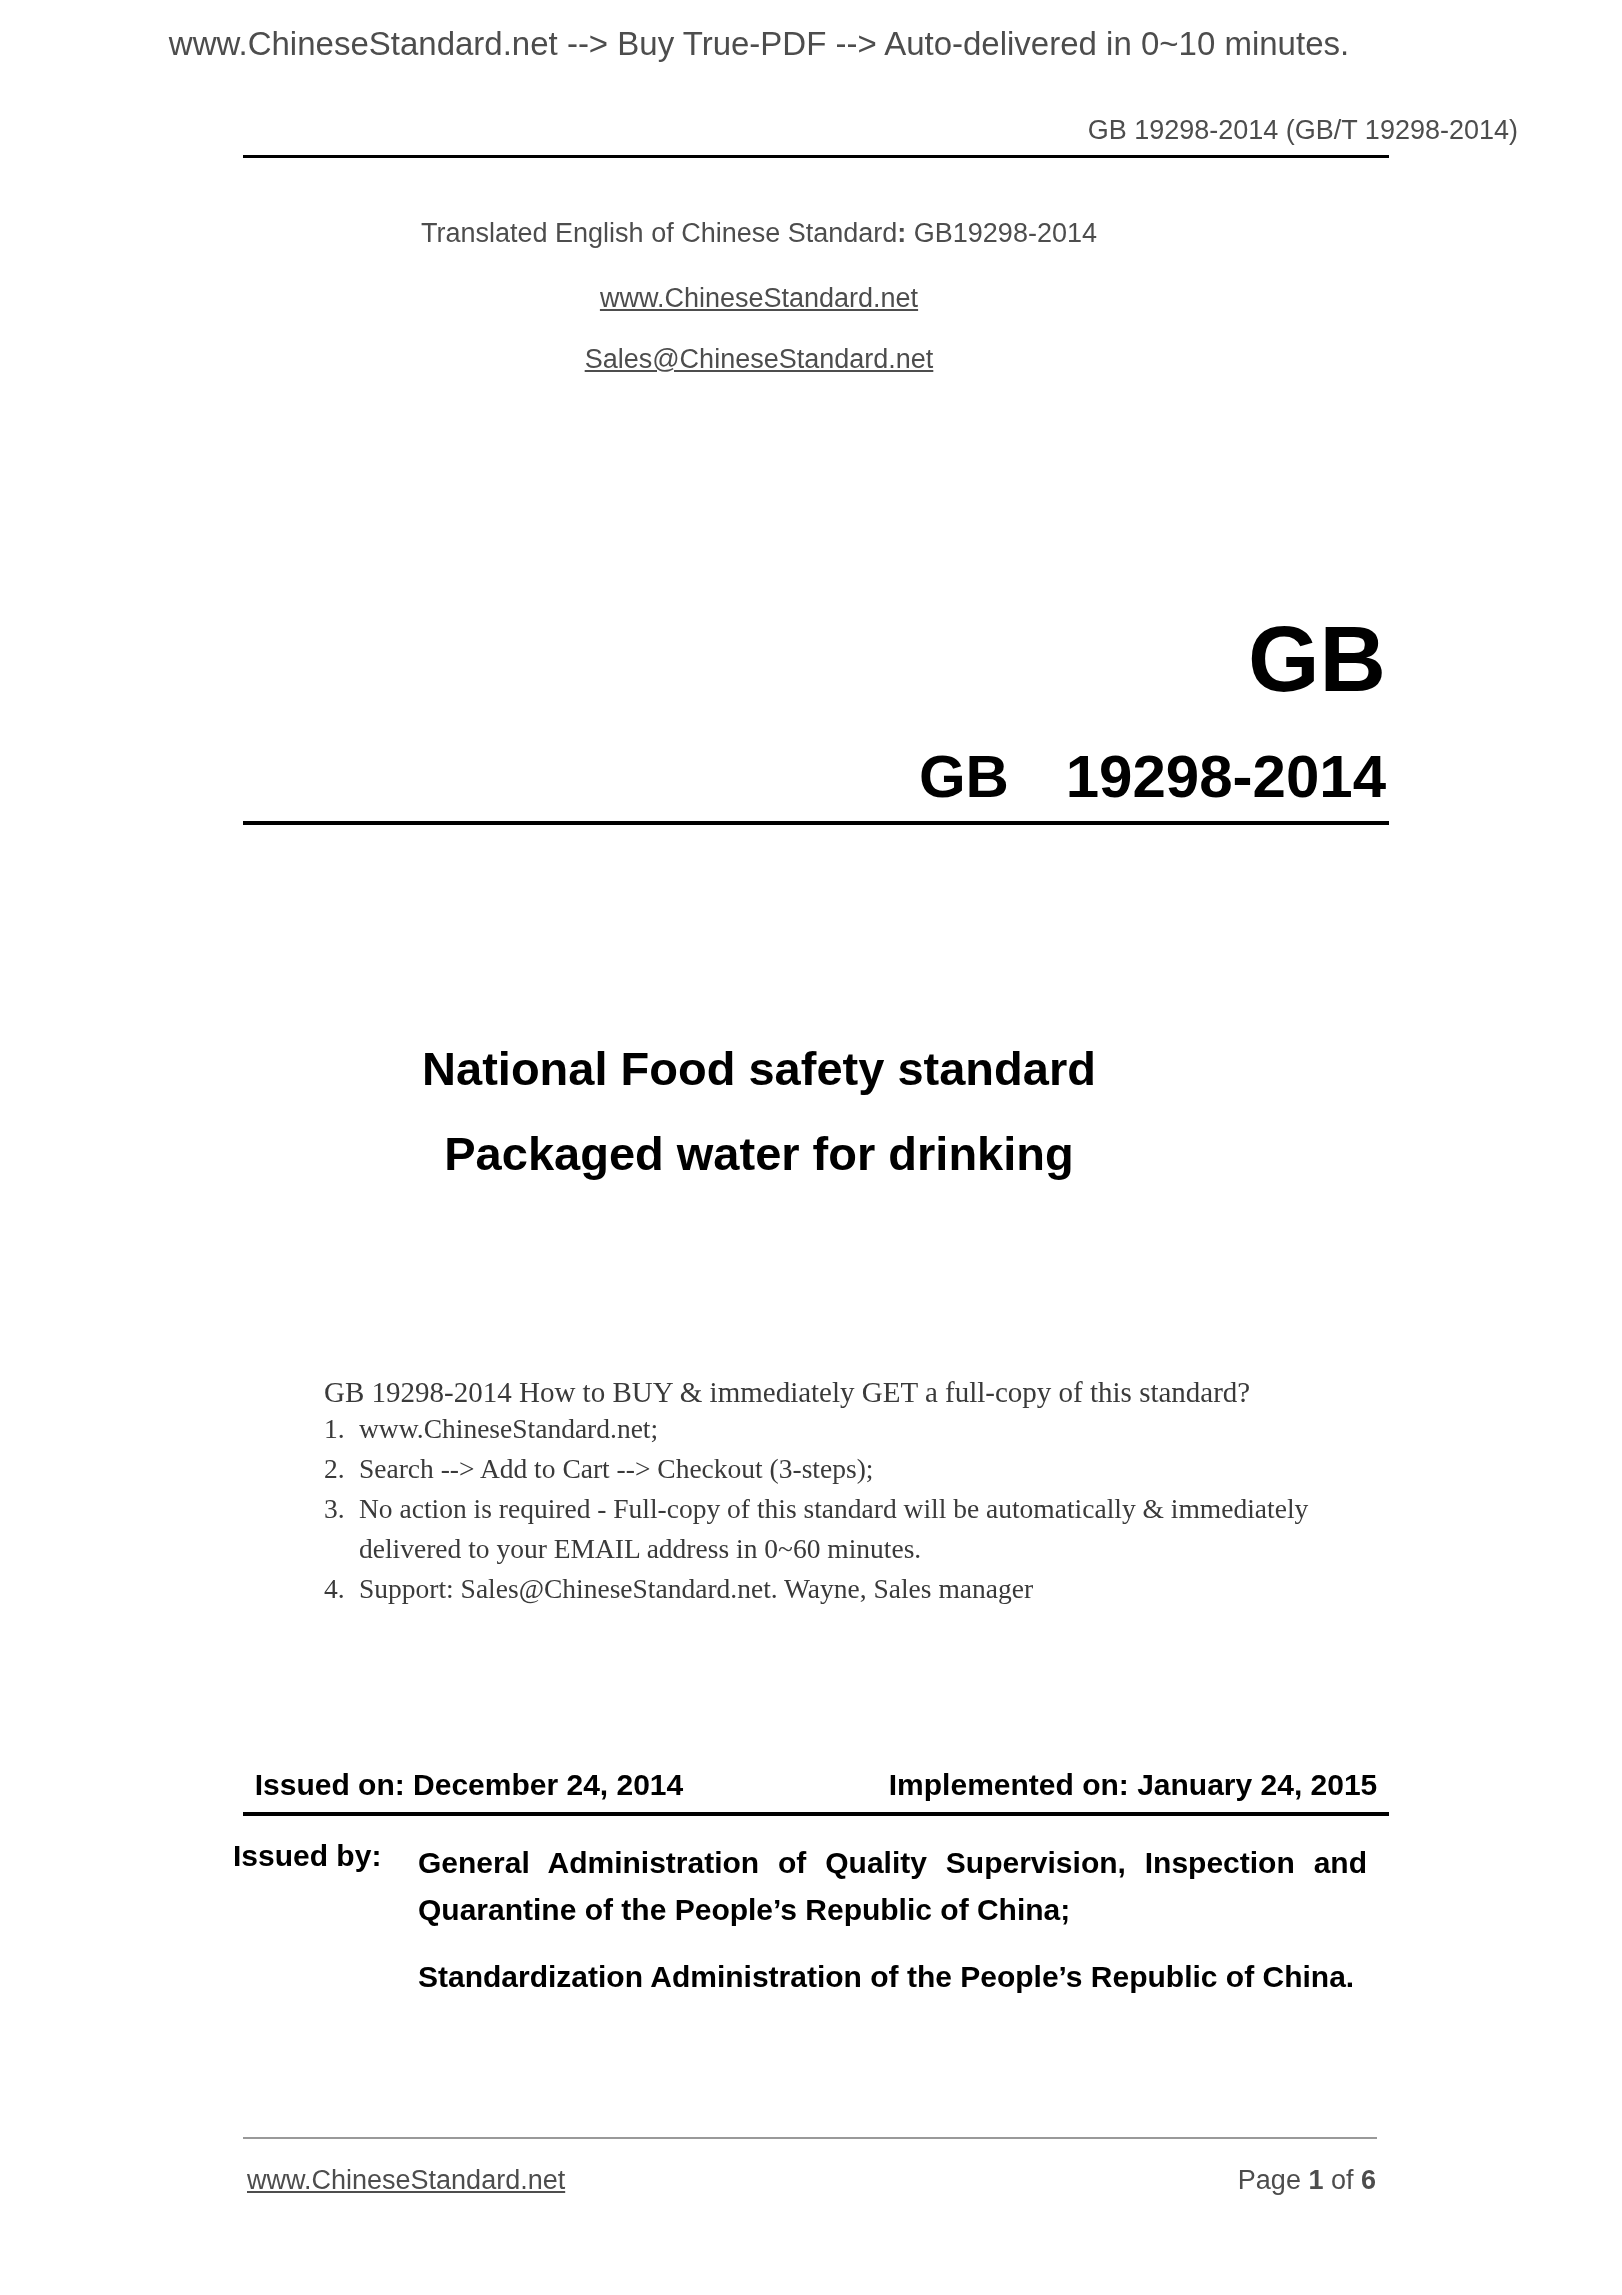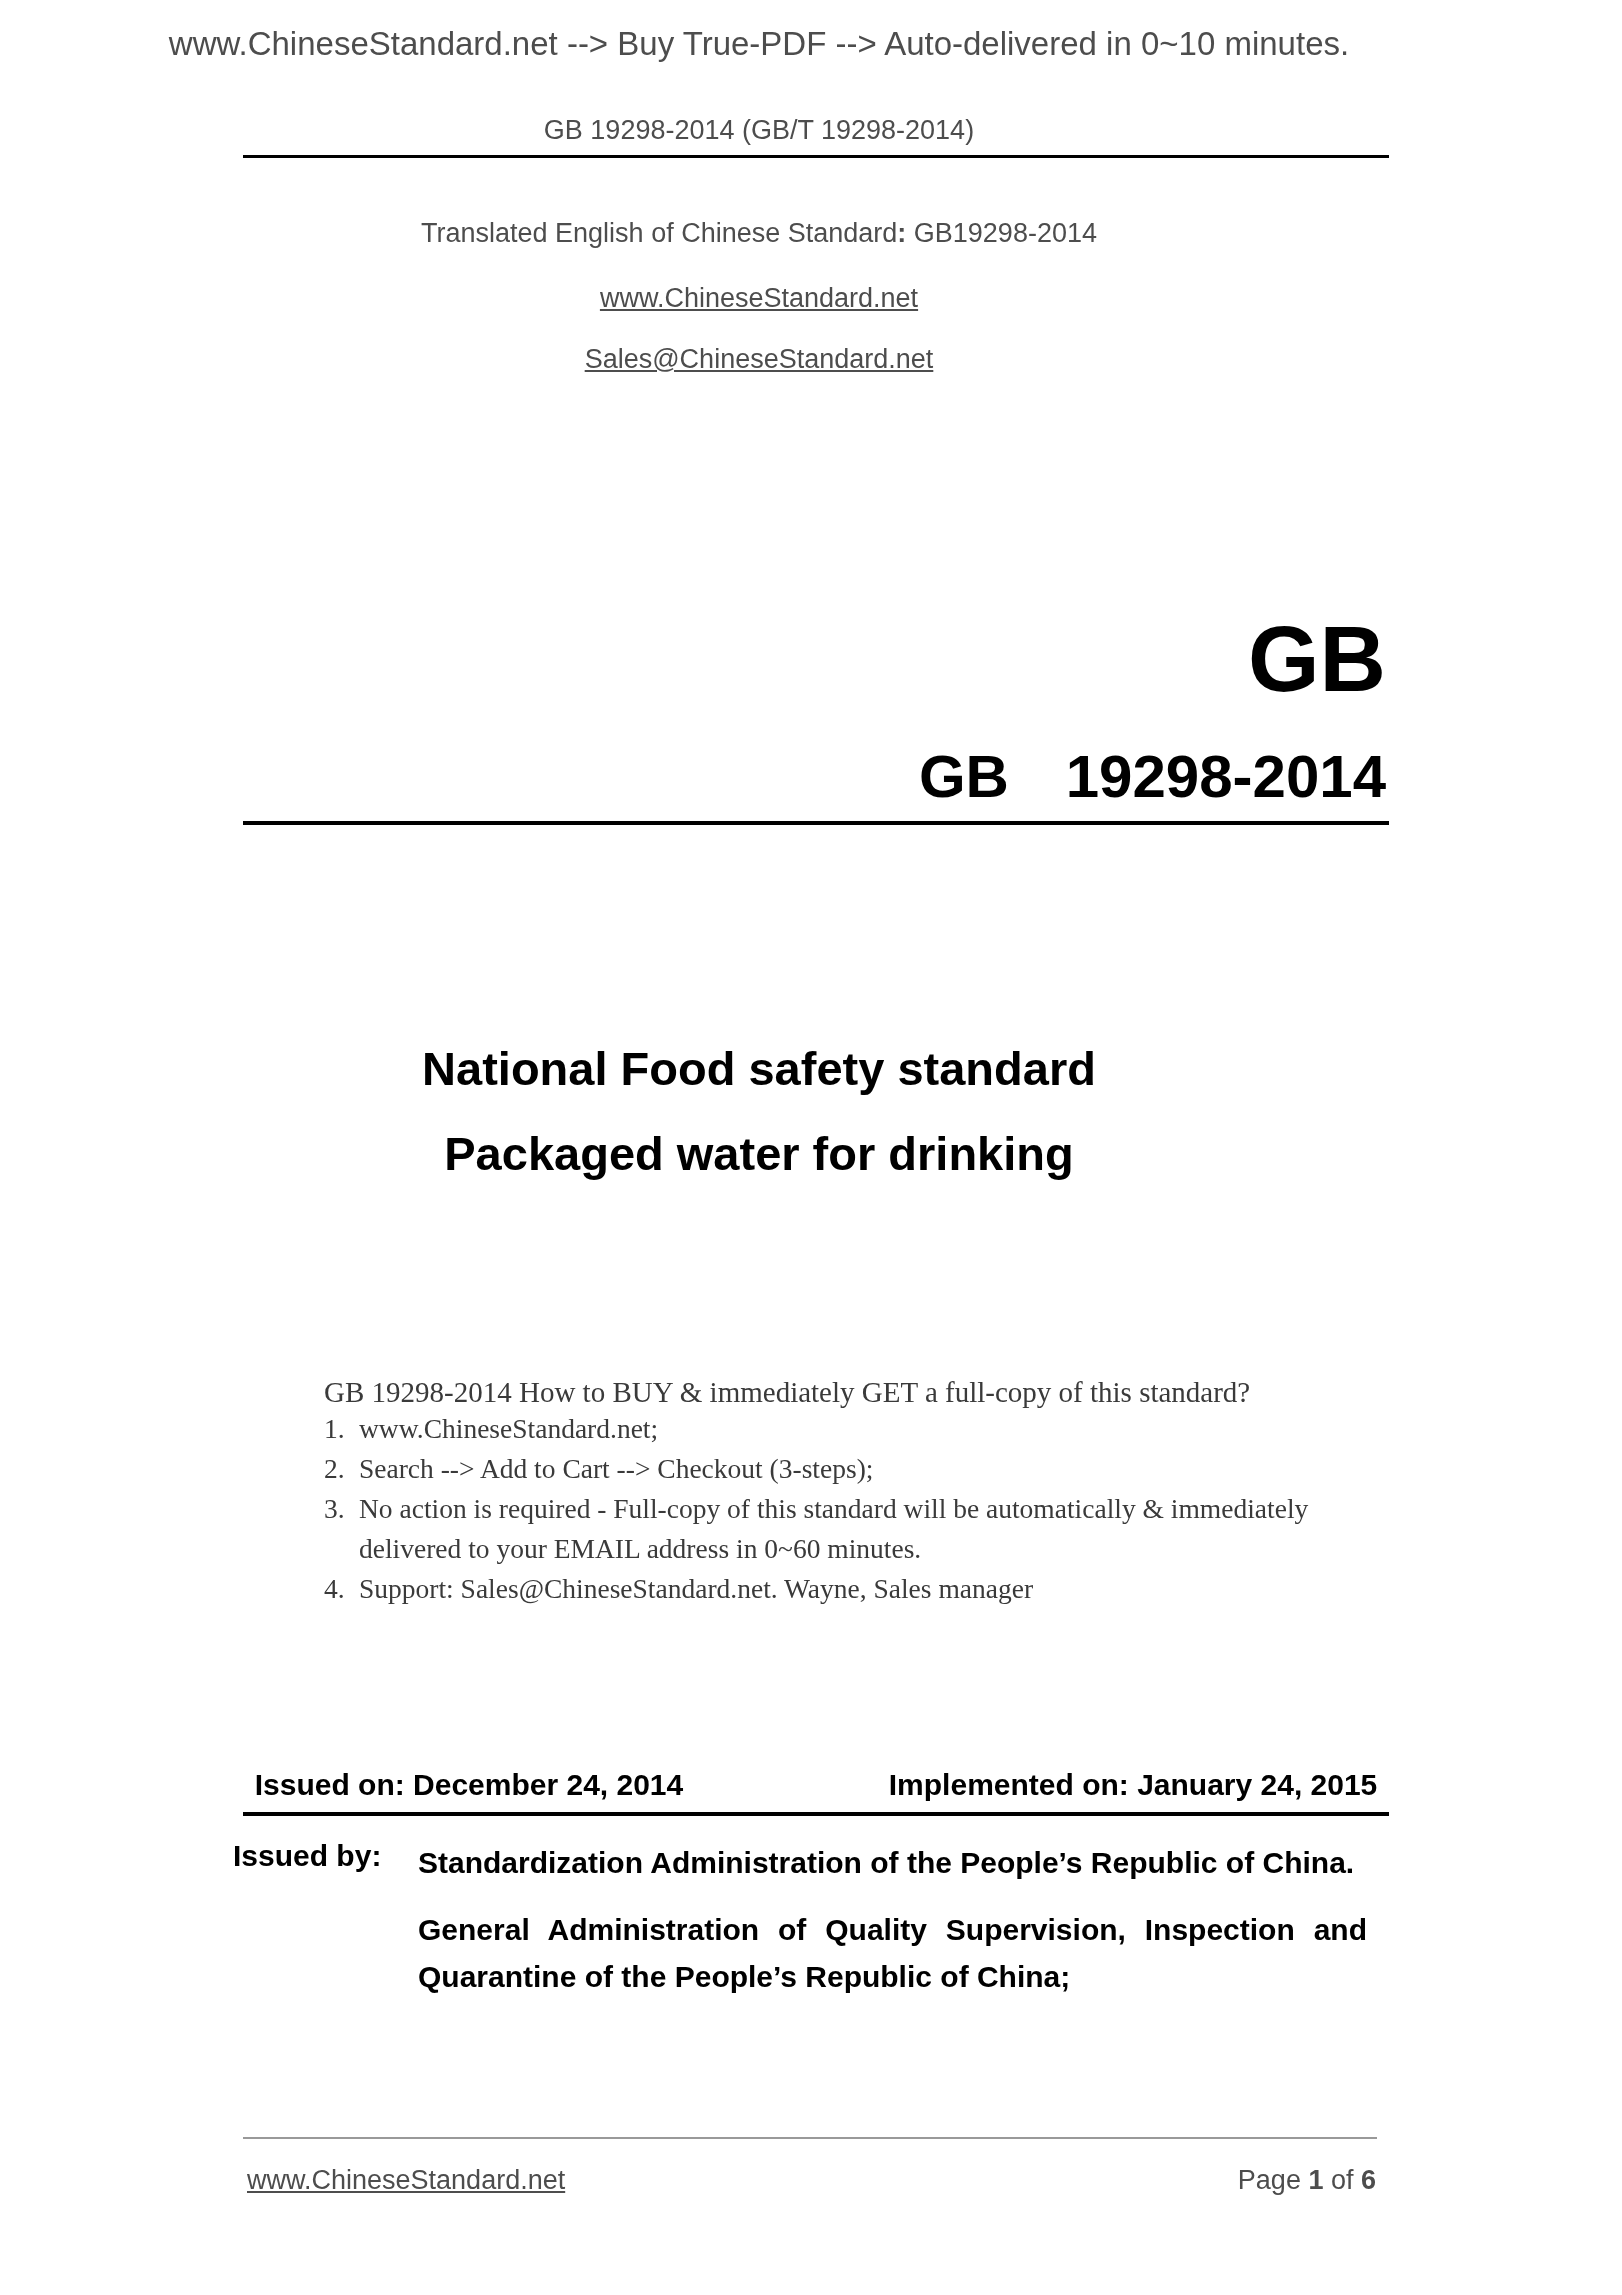--- a/index.html
+++ b/index.html
@@ -2,21 +2,21 @@
 <html style="font-size:13.3px"><head>
   <meta charset="utf-8">
   <style>
     html, body { margin: 0; padding: 0; background: #ffffff; }
     body { width: 1623px; height: 2295px; position: relative; overflow: hidden;
            font-family: "Liberation Sans", sans-serif; color: #000; }
     .abs { position: absolute; }
     .center { left: 0; width: 1518px; text-align: center; }
     .gray { color: #4d4d4d; }
     .hdr1 { top: 25px; font-size: 33px; }
-    .hdr2 { top: 115px; font-size: 27px; }
+    .hdr2 { top: 115px; font-size: 27px; text-align: right; }
     .rule-top { left: 243px; width: 1146px; top: 155px; height: 2.5px; background: #000; }
     .trans { top: 218px; font-size: 27px; }
     .link { text-decoration: underline; }
     .site { top: 283px; font-size: 27px; }
     .sales { top: 344px; font-size: 27px; }
     .gb-big { right: 237px; top: 607px; font-size: 92px; font-weight: bold; }
     .gb-code { right: 237px; top: 742px; font-size: 60px; font-weight: bold; word-spacing: 11.7px; }
     .rule-gb { left: 243px; width: 1146px; top: 821px; height: 4.2px; background: #000; }
     .title1 { top: 1041px; font-size: 47px; font-weight: bold; }
     .title2 { top: 1126px; font-size: 47px; font-weight: bold; }
@@ -84,22 +84,22 @@
 
 <div class="abs dates">
   <span>Issued on: December 24, 2014</span>
   <span>Implemented on: January 24, 2015</span>
 </div>
 <div class="abs rule-dates"></div>
 
 <div class="abs issued-by">
   <div class="ib-label">Issued by:</div>
   <div class="ib-body">
+    <p>General Administration of Quality Supervision, Inspection and Quarantine of the People’s Republic of China;</p>
     <p>Standardization Administration of the People’s Republic of China.</p>
-    <p>General Administration of Quality Supervision, Inspection and Quarantine of the People’s Republic of China;</p>
   </div>
 </div>
 
 <div class="abs rule-foot"></div>
 <div class="abs foot-left gray">
   <span class="link">www.ChineseStandard.net</span>
 </div>
 <div class="abs foot-right gray">
   <span>Page </span><b>1</b><span> of </span><b>6</b>
 </div>

